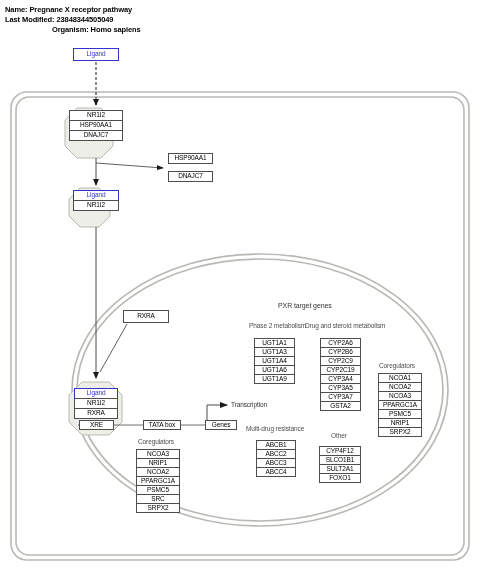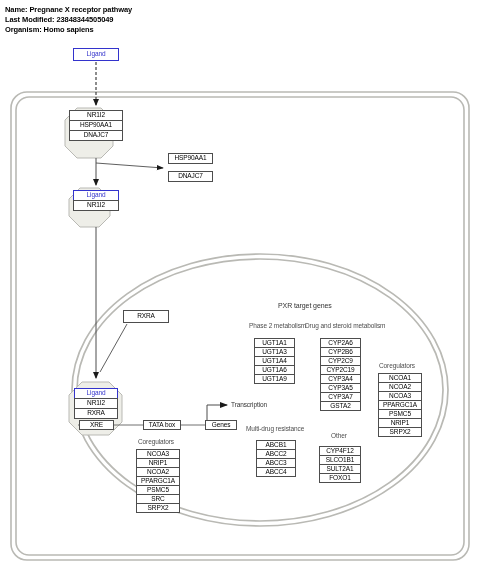--- a/index.html
+++ b/index.html
@@ -5,21 +5,21 @@
   html,body{margin:0;padding:0;}
   body{
     width:480px;height:582px;background:#ffffff;
     font-family:"Liberation Sans", sans-serif;
     color:#000;position:relative;overflow:hidden;
   }
   #stage{position:absolute;left:0;top:0;width:480px;height:444px;}
   .hdr{position:absolute;left:5px;font-size:7.5px;font-weight:bold;color:#000;white-space:nowrap;letter-spacing:-0.1px;}
   #hdr1{top:5px;}
   #hdr2{top:15px;}
-  #hdr3{top:25px;}
+  #hdr3{top:25px;margin-left:47px;}
 
   svg.layer{position:absolute;left:0;top:0;width:480px;height:582px;pointer-events:none;}
 
   
   .gbox{
     position:absolute;box-sizing:border-box;
     border:1px solid #4d4d4d;background:#ffffff;
     font-size:6.5px;line-height:1;color:#000;
     display:flex;align-items:center;justify-content:center;
     white-space:nowrap;letter-spacing:-0.1px;

